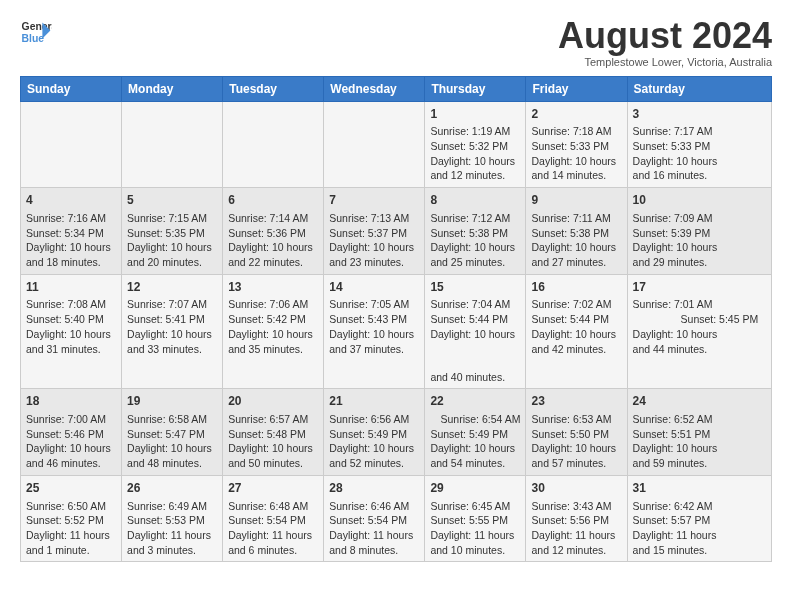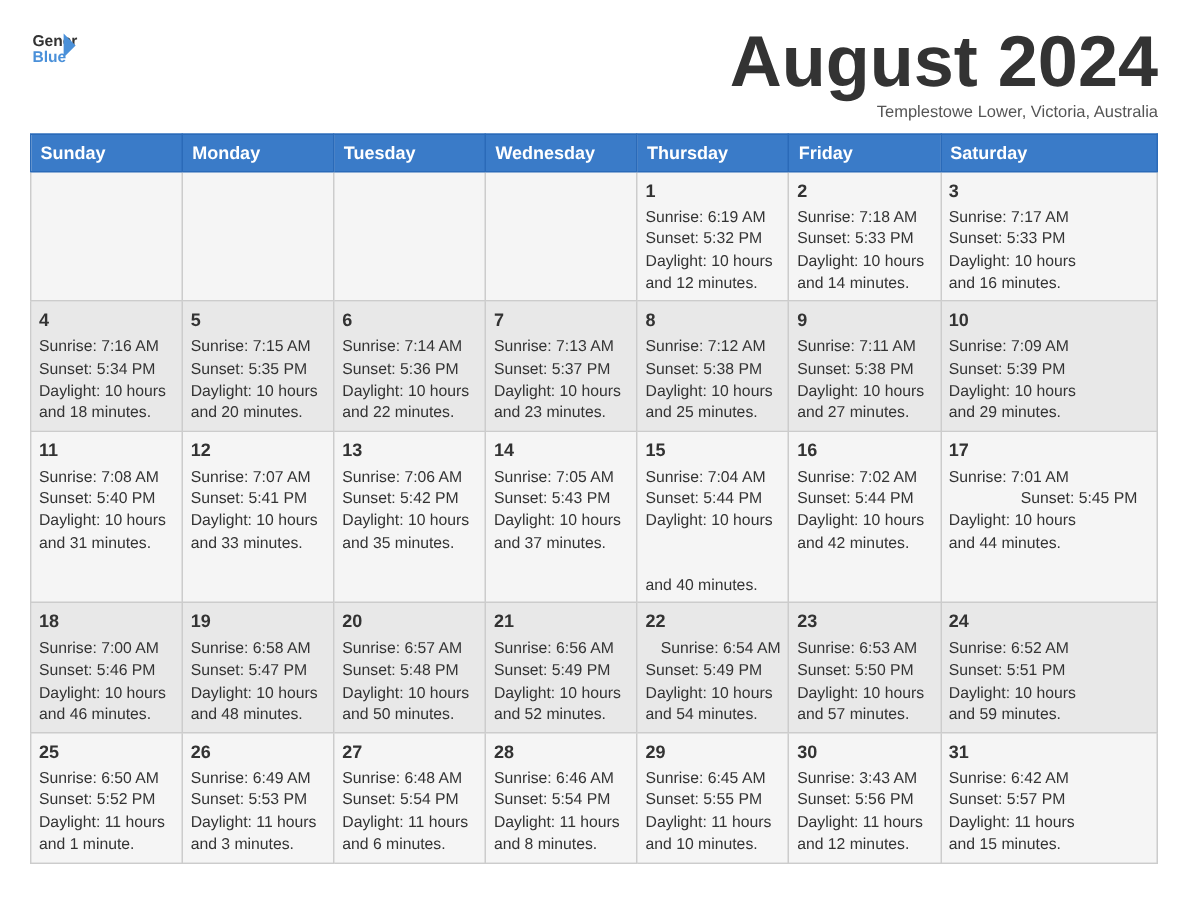--- a/index.html
+++ b/index.html
@@ -22,21 +22,21 @@
       gap: 4px;
     }
     .logo-icon {
       width: 32px;
       height: 32px;
     }
     .title-block {
       text-align: right;
     }
     .title-block h1 {
-      font-size: 48px;
+      font-size: 36px;
       font-weight: bold;
       color: #333;
       line-height: 1.1;
     }
     .title-block h2 {
       font-size: 11px;
       font-weight: normal;
       color: #555;
     }
     table {
@@ -113,21 +113,21 @@
     </tr>
   </thead>
   <tbody id="calendar-body">
   <tr>
         <td class="empty-cell"></td>
         <td class="empty-cell"></td>
         <td class="empty-cell"></td>
         <td class="empty-cell"></td>
         <td>
           <span class="day-num">1</span>
-          <span style="display: block;">Sunrise: 6:19 AM</span>
+          <span style="display: block;">Sunrise: 1:19 AM</span>
           <span style="display: block;">Sunset: 5:32 PM</span>
           <span style="display: block;">Daylight: 10 hours</span>
           <span style="display: block;">and 12 minutes.</span>
         </td>
         <td>
           <span class="day-num">2</span>
           <span style="display: block;">Sunrise: 7:18 AM</span>
           <span style="display: block;">Sunset: 5:33 PM</span>
           <span style="display: block;">Daylight: 10 hours</span>
           <span style="display: block;">and 14 minutes.</span>

